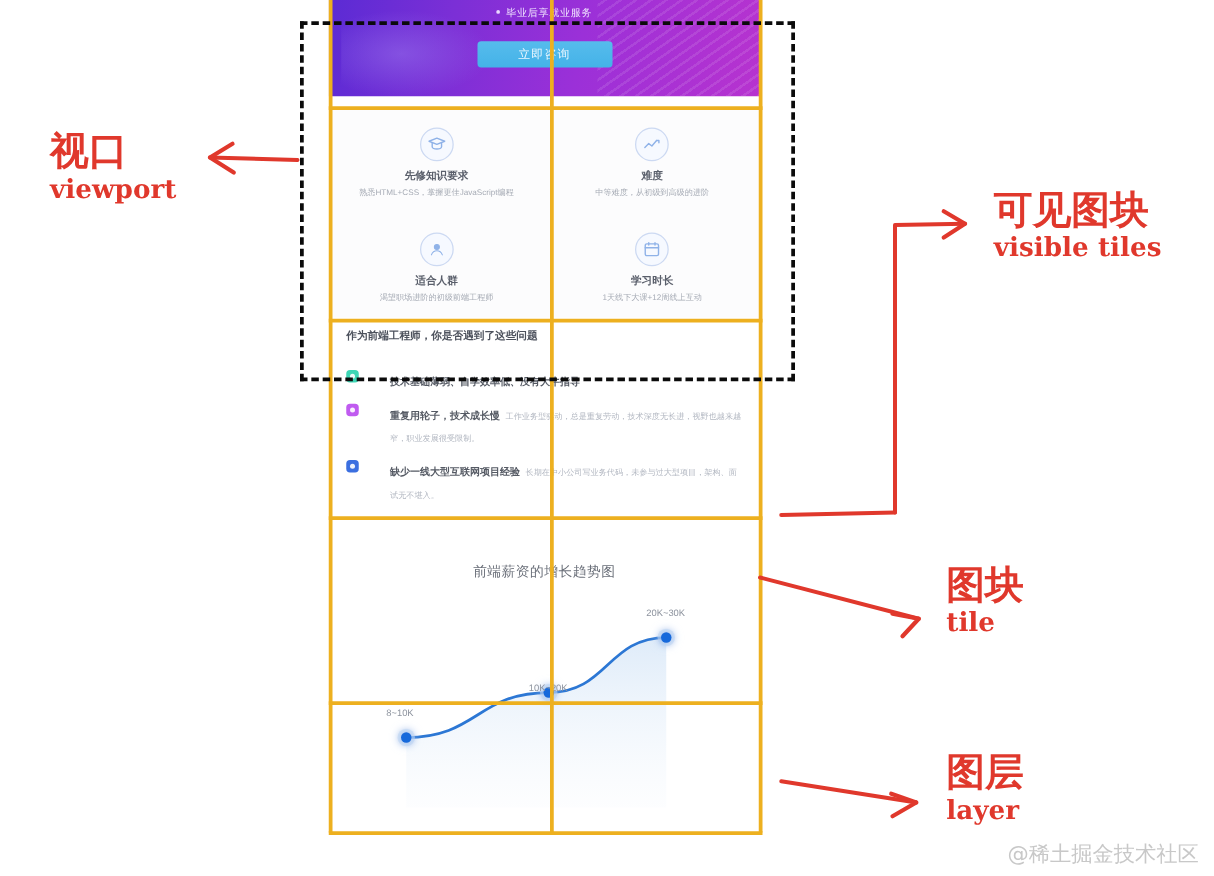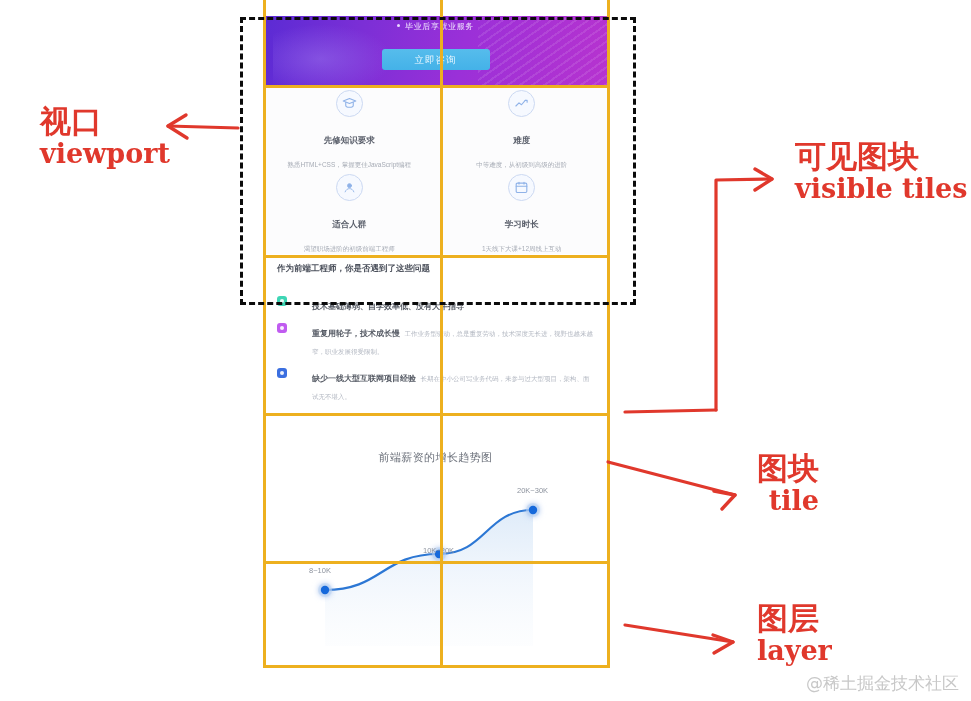--- a/index.html
+++ b/index.html
@@ -27,21 +27,20 @@
   }
 
   
   .banner {
     position: absolute;
     left: 0; top: 0;
     width: 345px;
     height: 77px;
     background: linear-gradient(100deg, #5B2BD4 0%, #7B2FD6 28%, #9B30D8 58%, #B733CF 100%);
     overflow: hidden;
-    margin-top: 16px;
   }
   .banner-glow {
     position: absolute;
     left: 10px; top: 8px;
     width: 120px; height: 70px;
     background: radial-gradient(ellipse at 40% 50%, rgba(150,110,235,.55), rgba(110,60,210,0) 70%);
   }
   .banner-stripes {
     position: absolute;
     right: 0; top: 0;
@@ -94,21 +93,21 @@
     height: 168px;
     background: #fcfcfd;
     display: grid;
     grid-template-columns: 1fr 1fr;
     grid-template-rows: 1fr 1fr;
   }
   .feature {
     display: flex;
     flex-direction: column;
     align-items: center;
-    justify-content: space-between;
+    justify-content: center;
     padding-top: 4px;
   }
   .feature-icon {
     width: 25px; height: 25px;
     border-radius: 50%;
     border: 1.1px solid #ccd9f2;
     background: #f6f9ff;
     display: flex;
     align-items: center;
     justify-content: center;
@@ -240,25 +239,24 @@
     white-space: nowrap;
   }
   .annot .cn {
     font-family: "DejaVu Sans", sans-serif;
     font-size: 31px;
     font-weight: bold;
     display: block;
   }
   .annot .en {
     font-family: "DejaVu Serif", serif;
-    font-size: 27px;
+    font-size: 21px;
     font-weight: bold;
     display: block;
     margin-top: 3px;
-    text-align: right;
   }
   .annot-svg { position: absolute; overflow: visible; }
 
   #watermark {
     position: absolute;
     right: 12px;
     bottom: 6px;
     font-family: "DejaVu Sans", sans-serif;
     font-size: 17px;
     color: #c8c8c8;
@@ -398,21 +396,21 @@
     <div class="gold-line gl-v" style="left: 607px; top: 0px; height: 666px; background: rgb(237, 176, 31);"></div>
   </div>
 
 <div id="viewport-box"></div>
 
 <div class="annot" style="left:40px; top:105px;">
   <span class="cn">视口</span>
   <span class="en">viewport</span>
 </div>
 
-<div class="annot" style="left:795px; top:140px;">
+<div class="annot" style="left:795px; top:152px;">
   <span class="cn">可见图块</span>
   <span class="en">visible tiles</span>
 </div>
 
 <div class="annot" style="left:757px; top:452px;">
   <span class="cn">图块</span>
   <span class="en">tile</span>
 </div>
 
 <div class="annot" style="left:757px; top:602px;">

